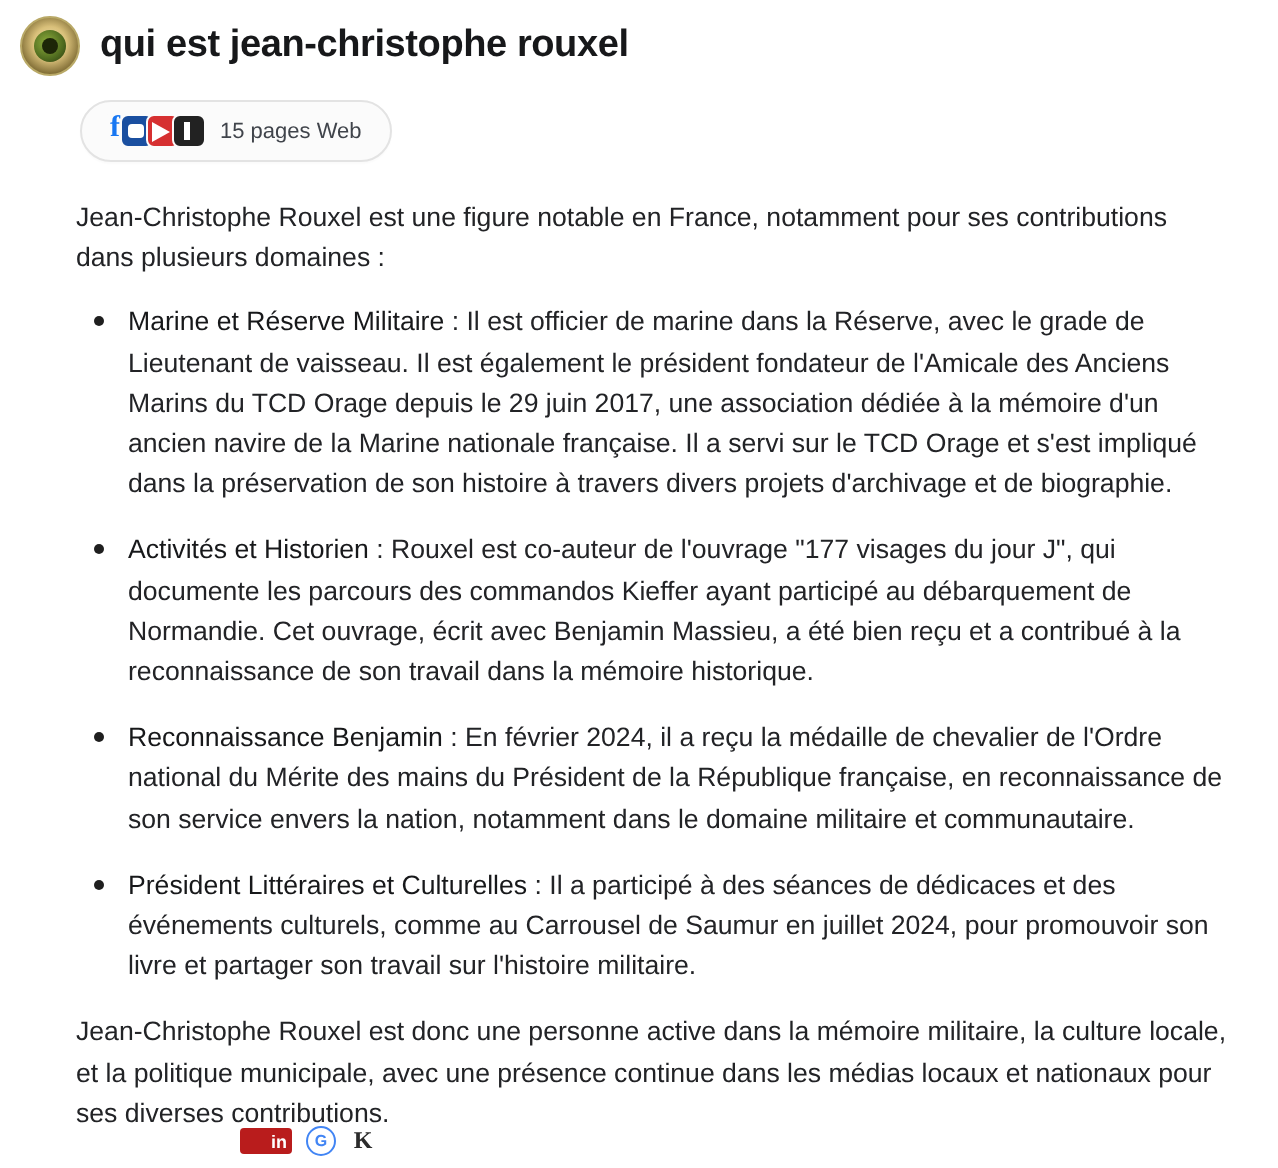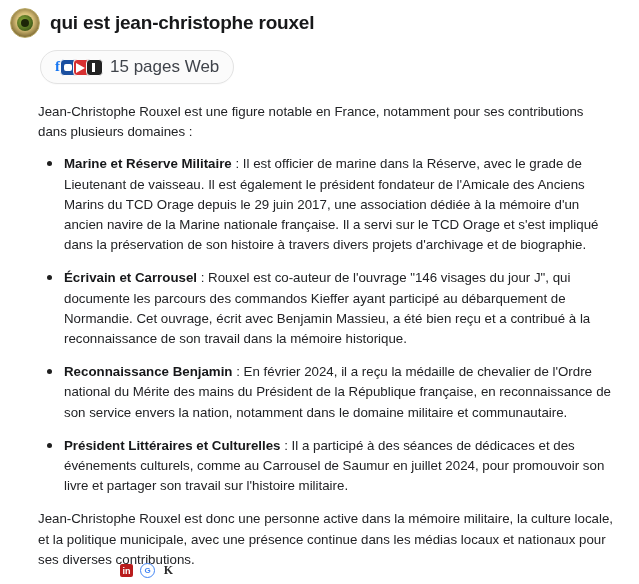--- a/index.html
+++ b/index.html
@@ -123,21 +123,21 @@
   }
   .fav.f-dark { background: #222222; margin-right: 0; }
   .fav.f-dark::after {
     content: "";
     position: absolute;
     left: 5px; top: 3px;
     width: 3px; height: 9px;
     background: #ffffff;
   }
   .chip-label {
-    font-size: 17px;
+    font-size: 11px;
     color: #40444b;
   }
 
   
   .content {
     padding: 4px 24px 0 38px;
     font-size: 13.3px;
     line-height: 1.52;
     color: #222326;
   }
@@ -158,21 +158,21 @@
     content: "";
     position: absolute;
     left: -11px;
     top: 7px;
     width: 5px;
     height: 5px;
     border-radius: 50%;
     background: #1f1f1f;
   }
   .b-label {
-    font-weight: bold;
+    font-weight: normal;
     color: #17181a;
   }
 
   
   .footer-icons {
     position: absolute;
     left: 120px;
     bottom: 6px;
     display: flex;
     align-items: center;
@@ -183,21 +183,21 @@
     height: 13px;
     border-radius: 2px;
     display: inline-flex;
     align-items: center;
     justify-content: center;
     font-size: 9px;
     color: #ffffff;
     font-family: "Liberation Sans", sans-serif;
     font-weight: bold;
   }
-  .ficon.linkedin { background: #b91c1c; }
+  .ficon.linkedin { background: #b91c1c; padding-left: 13px; }
   .ficon.google {
     background: #ffffff;
     border: 1.6px solid #4285f4;
     border-radius: 50%;
     color: #4285f4;
     font-size: 8px;
     line-height: 9px;
   }
   .ficon.k {
     background: #ffffff;
@@ -229,21 +229,21 @@
   </div>
 
   <div class="content">
     <p class="para">Jean-Christophe Rouxel est une figure notable en France, notamment pour ses contributions dans plusieurs domaines :</p>
 
     <ul class="bullets">
       <li>
         <span class="b-label">Marine et Réserve Militaire</span><span> : Il est officier de marine dans la Réserve, avec le grade de Lieutenant de vaisseau. Il est également le président fondateur de l'Amicale des Anciens Marins du TCD Orage depuis le 29 juin 2017, une association dédiée à la mémoire d'un ancien navire de la Marine nationale française. Il a servi sur le TCD Orage et s'est impliqué dans la préservation de son histoire à travers divers projets d'archivage et de biographie.</span>
       </li>
       <li>
-        <span class="b-label">Écrivain et Carrousel</span><span> : Rouxel est co-auteur de l'ouvrage "146 visages du jour J", qui documente les parcours des commandos Kieffer ayant participé au débarquement de Normandie. Cet ouvrage, écrit avec Benjamin Massieu, a été bien reçu et a contribué à la reconnaissance de son travail dans la mémoire historique.</span>
+        <span class="b-label">Activités et Historien</span><span> : Rouxel est co-auteur de l'ouvrage "177 visages du jour J", qui documente les parcours des commandos Kieffer ayant participé au débarquement de Normandie. Cet ouvrage, écrit avec Benjamin Massieu, a été bien reçu et a contribué à la reconnaissance de son travail dans la mémoire historique.</span>
       </li>
       <li>
         <span class="b-label">Reconnaissance Benjamin</span><span> : En février 2024, il a reçu la médaille de chevalier de l'Ordre national du Mérite des mains du Président de la République française, en reconnaissance de son service envers la nation, notamment dans le domaine militaire et communautaire.</span>
       </li>
       <li>
         <span class="b-label">Président Littéraires et Culturelles</span><span> : Il a participé à des séances de dédicaces et des événements culturels, comme au Carrousel de Saumur en juillet 2024, pour promouvoir son livre et partager son travail sur l'histoire militaire.</span>
       </li>
     </ul>
 
     <p class="para">Jean-Christophe Rouxel est donc une personne active dans la mémoire militaire, la culture locale, et la politique municipale, avec une présence continue dans les médias locaux et nationaux pour ses diverses contributions.</p>

